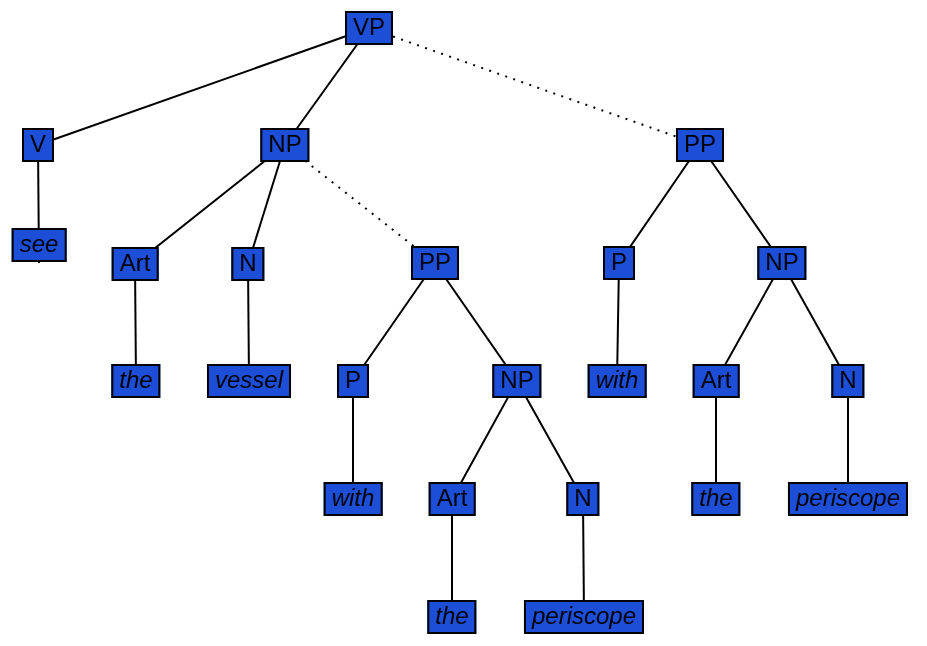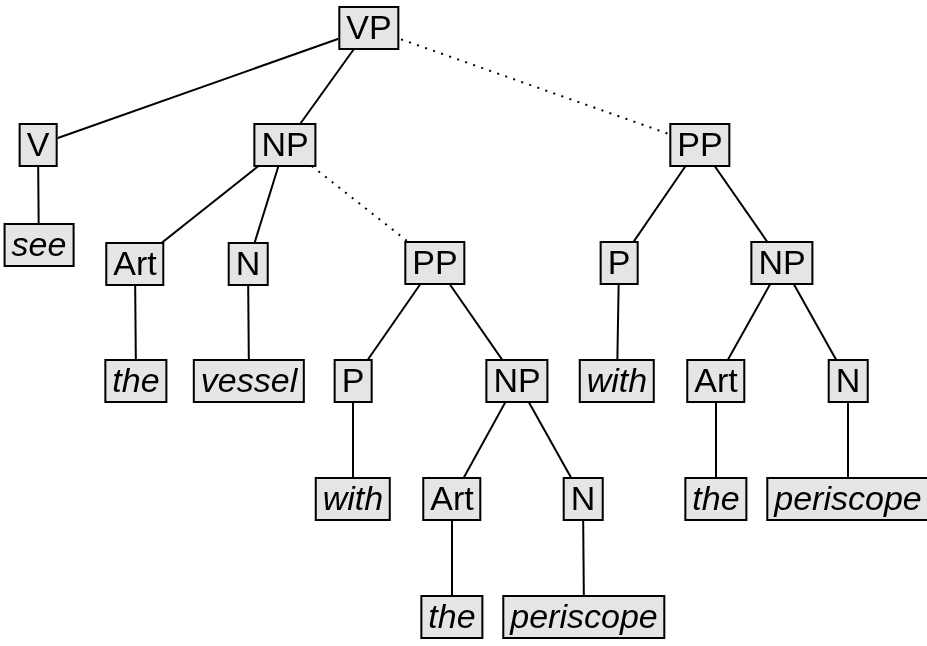--- a/index.html
+++ b/index.html
@@ -32,24 +32,24 @@
   .nodes-layer {
     position: absolute;
     left: 0;
     top: 0;
     width: 927px;
     height: 646px;
   }
   .node {
     position: absolute;
     transform: translate(-50%, -50%);
-    background: #e5e5e5;
+    background: #1d4ed8;
     border: 2px solid #000000;
     color: #000000;
-    font-size: 34px;
+    font-size: 24px;
     line-height: 1;
     padding: 2px 6px 4px 6px;
     white-space: nowrap;
     text-align: center;
   }
   .node.word {
     font-style: italic;
   }
   .node.category {
     font-style: normal;

